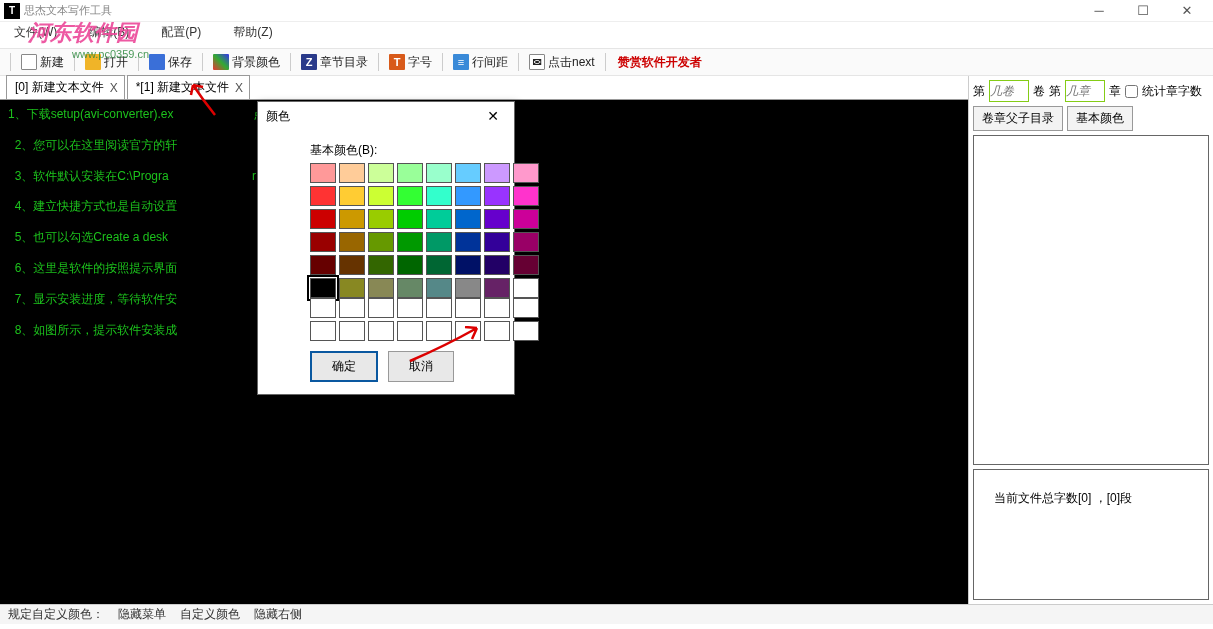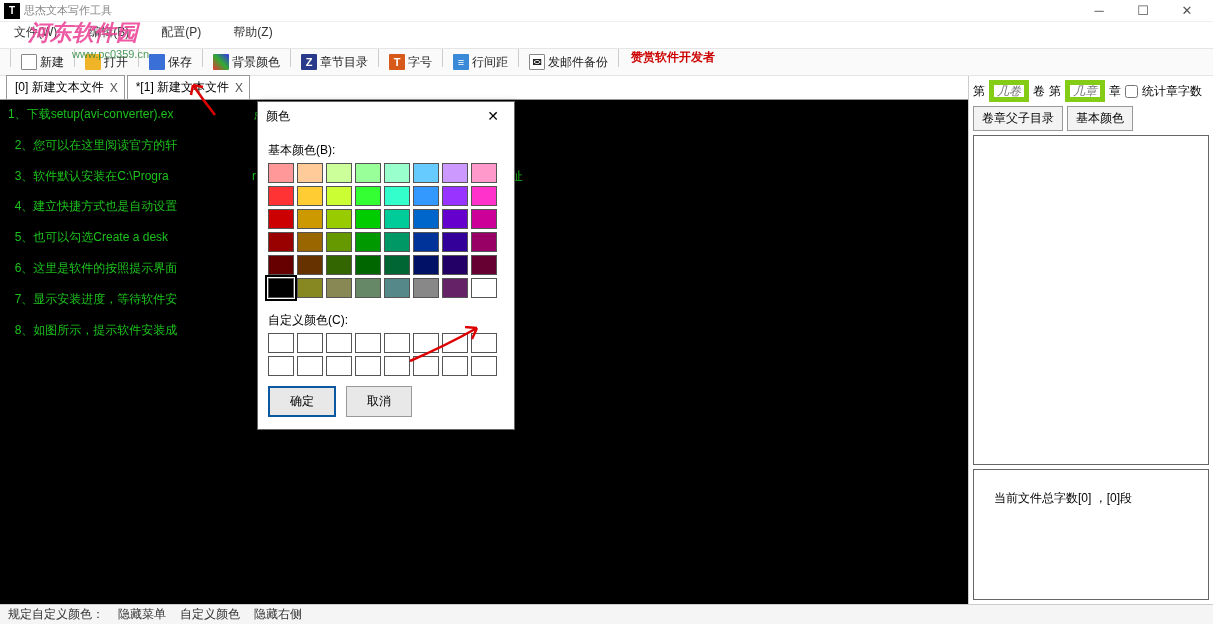--- a/index.html
+++ b/index.html
@@ -10,21 +10,21 @@
     .title-bar-text { color: #888; font-size: 11px; }
     .title-bar-controls { margin-left: auto; display: flex; }
     .title-bar-btn { width: 44px; height: 22px; display: flex; align-items: center; justify-content: center; color: #555; font-size: 13px; }
     
     .watermark { position: absolute; top: 18px; left: 28px; color: #ec4899; font-size: 22px; font-weight: bold; font-style: italic; z-index: 100; opacity: 0.9; pointer-events: none; }
     .watermark-sub { position: absolute; top: 48px; left: 72px; color: #2d8a3e; font-size: 11px; z-index: 100; opacity: 0.85; pointer-events: none; }
     
     .menu-bar { height: 26px; display: flex; align-items: flex-start; padding: 0 10px; gap: 24px; }
     .menu-item { color: #333; padding: 2px 4px; }
     
-    .toolbar { height: 28px; display: flex; padding: 0 8px; border-top: 1px solid #e5e5e5; border-bottom: 1px solid #e5e5e5; gap: 4px; background: #fafafa; }
+    .toolbar { height: 28px; display: flex; align-items: center; padding: 0 8px; border-top: 1px solid #e5e5e5; border-bottom: 1px solid #e5e5e5; gap: 4px; background: #fafafa; }
     .tb-sep { width: 1px; height: 18px; background: #ccc; margin: 0 2px; }
     .tb-btn { display: flex; align-items: center; gap: 3px; padding: 2px 4px; color: #222; }
     .tb-icon { width: 16px; height: 16px; display: inline-flex; align-items: center; justify-content: center; font-size: 11px; font-weight: bold; border-radius: 1px; }
     .i-new { border: 1px solid #888; background: #fff; color: #888; }
     .i-open { background: #f0b428; }
     .i-save { background: #3a6fd8; }
     .i-bgcolor { background: linear-gradient(45deg,#e33,#3a3,#33e); }
     .i-textcolor { background: #2a3a8a; color: #fff; }
     .i-font { background: #d85a1a; color: #fff; }
     .i-line { background: #3a8ad8; color: #fff; }
@@ -38,30 +38,30 @@
     .tabs { height: 24px; display: flex; align-items: flex-end; padding: 0 6px; gap: 2px; border-bottom: 1px solid #999; }
     .tab { border: 1px solid #999; border-bottom: none; padding: 3px 6px 3px 8px; background: #fff; display: flex; align-items: center; gap: 6px; }
     .tab-close { font-family: sans-serif; color: #555; }
     
     .editor { flex: 1; background: #000; color: #1cc21c; padding: 6px 8px; font-family: "SimSun", monospace; font-size: 14px; line-height: 1.4; white-space: pre; overflow: auto; position: relative; }
     .editor-line { margin-bottom: 14px; }
     
     .status-bar { height: 20px; display: flex; align-items: center; padding: 0 8px; border-top: 1px solid #ccc; background: #f5f5f5; color: #333; gap: 14px; }
     
     .r-row { display: flex; align-items: center; gap: 4px; }
-    .r-input { width: 40px; height: 22px; border: 5px solid #84cc16; text-align: center; font-style: italic; color: #888; background: #fff; font-family: Liberation Serif, serif; }
+    .r-input { width: 40px; height: 22px; border: 1px solid #84cc16; text-align: left; font-style: italic; color: #888; background: #fff; font-family: Liberation Serif, serif; }
     .r-btn { border: 1px solid #999; background: #f3f3f3; padding: 3px 8px; }
     .r-box-top { border: 1px solid #666; background: #fff; height: 330px; }
     .r-box-bot { border: 1px solid #666; background: #fff; flex: 1; padding: 20px; }
     
     
     .dialog { position: absolute; left: 257px; top: 101px; width: 258px; background: #fff; border: 1px solid #666; box-shadow: 2px 2px 8px rgba(0,0,0,0.3); z-index: 50; }
     .dlg-title { height: 28px; display: flex; align-items: center; padding: 0 8px; font-size: 12px; }
     .dlg-close { margin-left: auto; width: 26px; text-align: center; font-size: 14px; }
-    .dlg-body { padding: 6px 10px 12px; }
+    .dlg-body { padding: 6px 10px 12px; margin-left: 42px; }
     .dlg-label { margin: 6px 0 4px; }
     .swatch-grid { display: grid; grid-template-columns: repeat(8, 26px); gap: 3px 3px; }
     .swatch { width: 26px; height: 20px; border: 1px solid #555; }
     .swatch.sel { outline: 2px solid #000; outline-offset: 1px; }
     .swatch-empty { background: #fff; }
     .dlg-define { width: 100%; border: 1px solid #999; background: #e8e8e8; padding: 5px; margin-top: 10px; text-align: center; }
     .dlg-actions { display: flex; gap: 10px; margin-top: 10px; }
     .dlg-btn { border: 1px solid #999; background: #e8e8e8; padding: 5px 20px; text-align: center; }
     .dlg-btn.primary { border: 2px solid #0a58a0; }
     
@@ -123,21 +123,21 @@
       <span>字号</span>
     </div>
   <span class="tb-sep"></span>
   <div class="tb-btn">
       <span class="tb-icon i-line">≡</span>
       <span>行间距</span>
     </div>
   <span class="tb-sep"></span>
   <div class="tb-btn">
       <span class="tb-icon i-mail">✉</span>
-      <span>发邮件备份</span>
+      <span>点击next</span>
     </div>
   <span class="tb-sep"></span>
   <div class="tb-praise">赞赏软件开发者</div>
 </div>
 
 <div class="main">
   <div class="left">
     <div class="tabs">
       <div class="tab">
           <span>[0] 新建文本文件</span>
@@ -227,21 +227,20 @@
         <div class="swatch" style="background: rgb(102, 0, 51);"></div>
         <div class="swatch sel" style="background: rgb(0, 0, 0);"></div>
         <div class="swatch" style="background: rgb(136, 136, 34);"></div>
         <div class="swatch" style="background: rgb(136, 136, 85);"></div>
         <div class="swatch" style="background: rgb(102, 136, 102);"></div>
         <div class="swatch" style="background: rgb(85, 136, 136);"></div>
         <div class="swatch" style="background: rgb(136, 136, 136);"></div>
         <div class="swatch" style="background: rgb(102, 34, 102);"></div>
         <div class="swatch" style="background: rgb(255, 255, 255);"></div>
       </div>
-    <div class="dlg-label" style="margin-top:14px">自定义颜色(C):</div>
     <div class="swatch-grid" id="custom-grid">
         <div class="swatch swatch-empty"></div>
         <div class="swatch swatch-empty"></div>
         <div class="swatch swatch-empty"></div>
         <div class="swatch swatch-empty"></div>
         <div class="swatch swatch-empty"></div>
         <div class="swatch swatch-empty"></div>
         <div class="swatch swatch-empty"></div>
         <div class="swatch swatch-empty"></div>
         <div class="swatch swatch-empty"></div>

